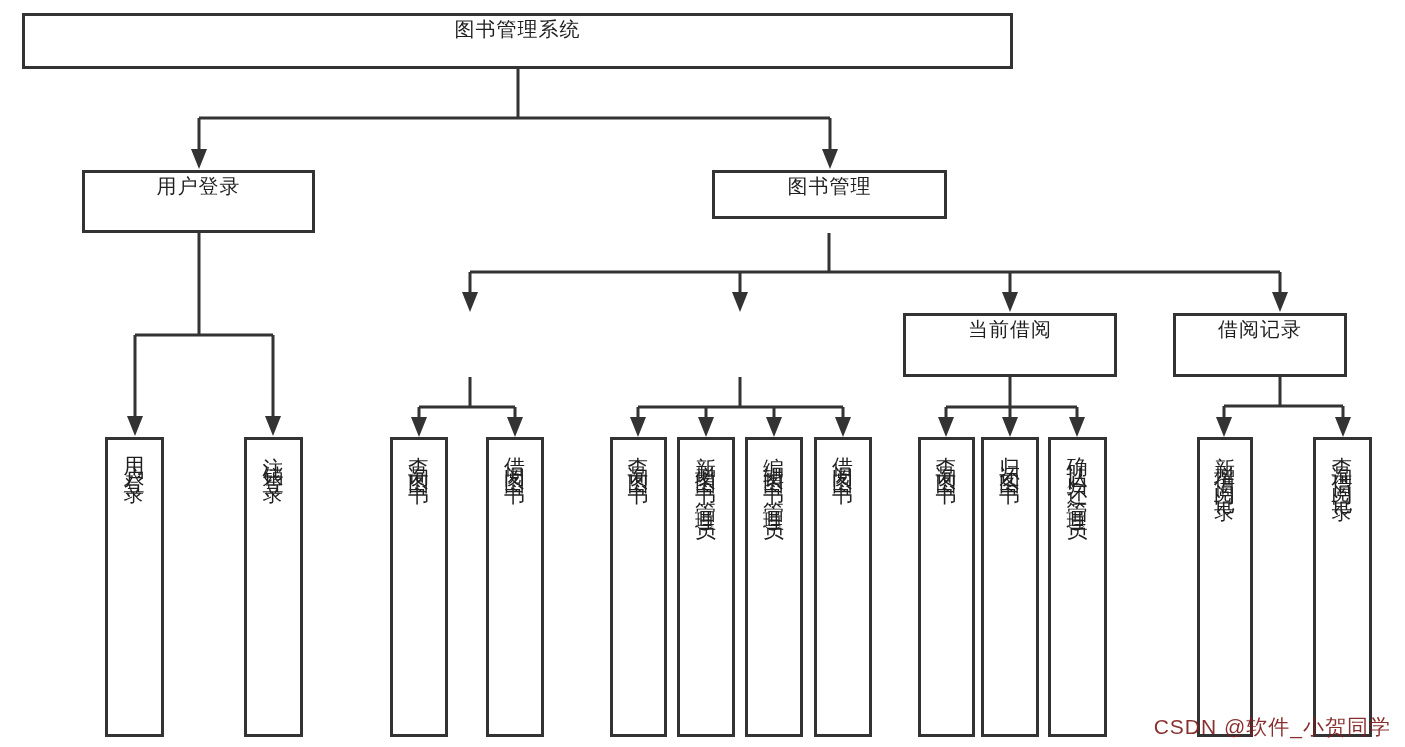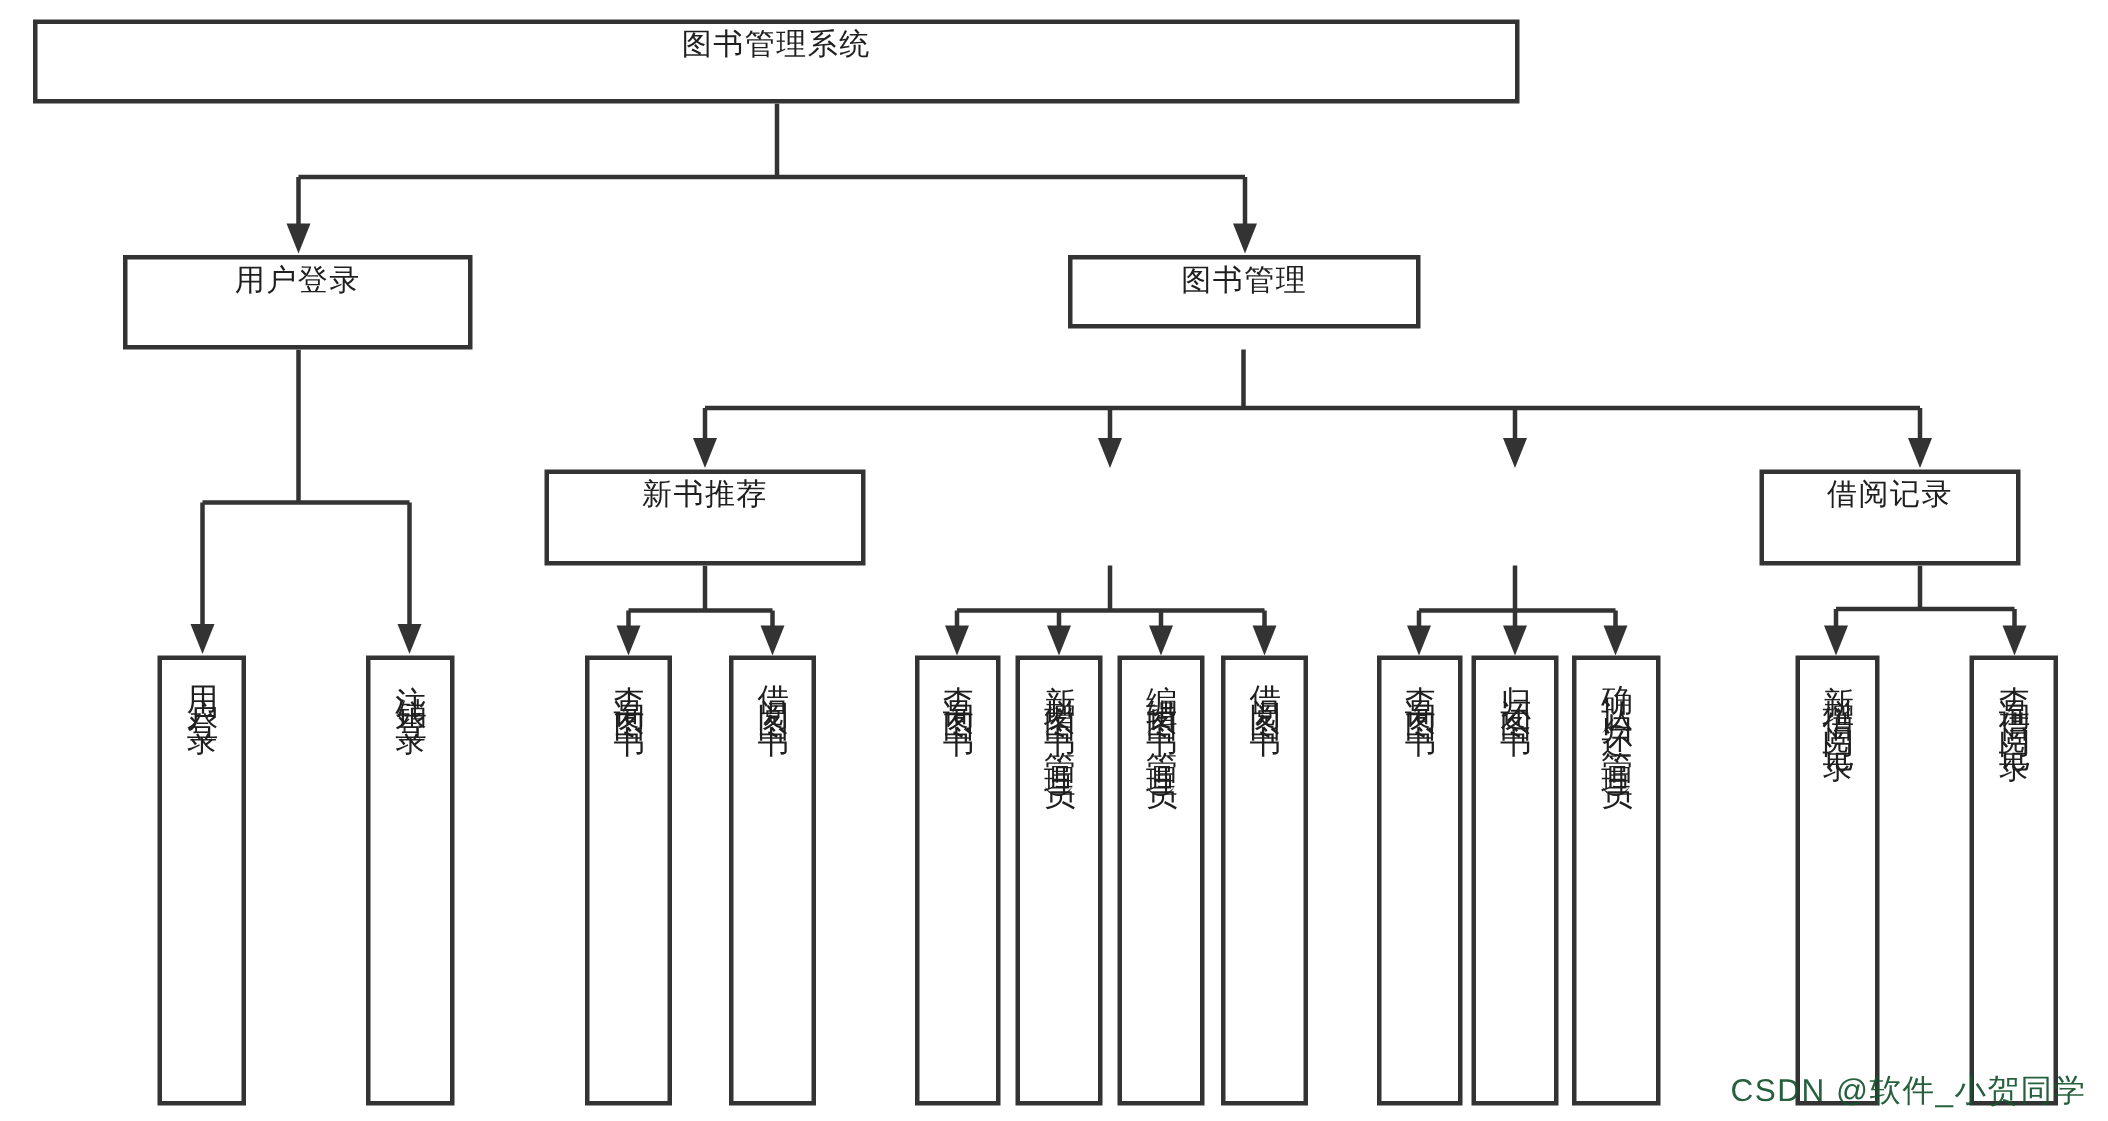--- a/index.html
+++ b/index.html
@@ -35,21 +35,21 @@
     font-size:21px;
     letter-spacing:9px;
     line-height:1;
     white-space:nowrap;
   }
   #watermark{
     position:absolute;
     right:14px;
     bottom:6px;
     font-size:21px;
-    color:#14532d;
+    color:#7f1d1d;
     opacity:.92;
     z-index:5;
     white-space:nowrap;
     letter-spacing:1px;
   }
 </style>
 </head>
 <body>
 
 <div id="canvas">
@@ -105,22 +105,22 @@
     <span>图书管理系统</span>
   </div>
 
   <div class="node h" style="left:82px;top:170px;width:233px;height:63px">
     <span>用户登录</span>
   </div>
   <div class="node h" style="left:712px;top:170px;width:235px;height:49px">
     <span>图书管理</span>
   </div>
 
-  <div class="node h" style="left:363px;top:313px;width:214px;height:64px">
-    <span>新书推荐</span>
+  <div class="node h" style="left:903px;top:313px;width:214px;height:64px">
+    <span>当前借阅</span>
   </div>
   <div class="node h" style="left:1173px;top:313px;width:174px;height:64px">
     <span>借阅记录</span>
   </div>
 
   <div class="node v" style="left:105px;top:437px;width:59px;height:300px">
     <span>用户登录</span>
   </div>
   <div class="node v" style="left:244px;top:437px;width:59px;height:300px">
     <span>注销登录</span>

